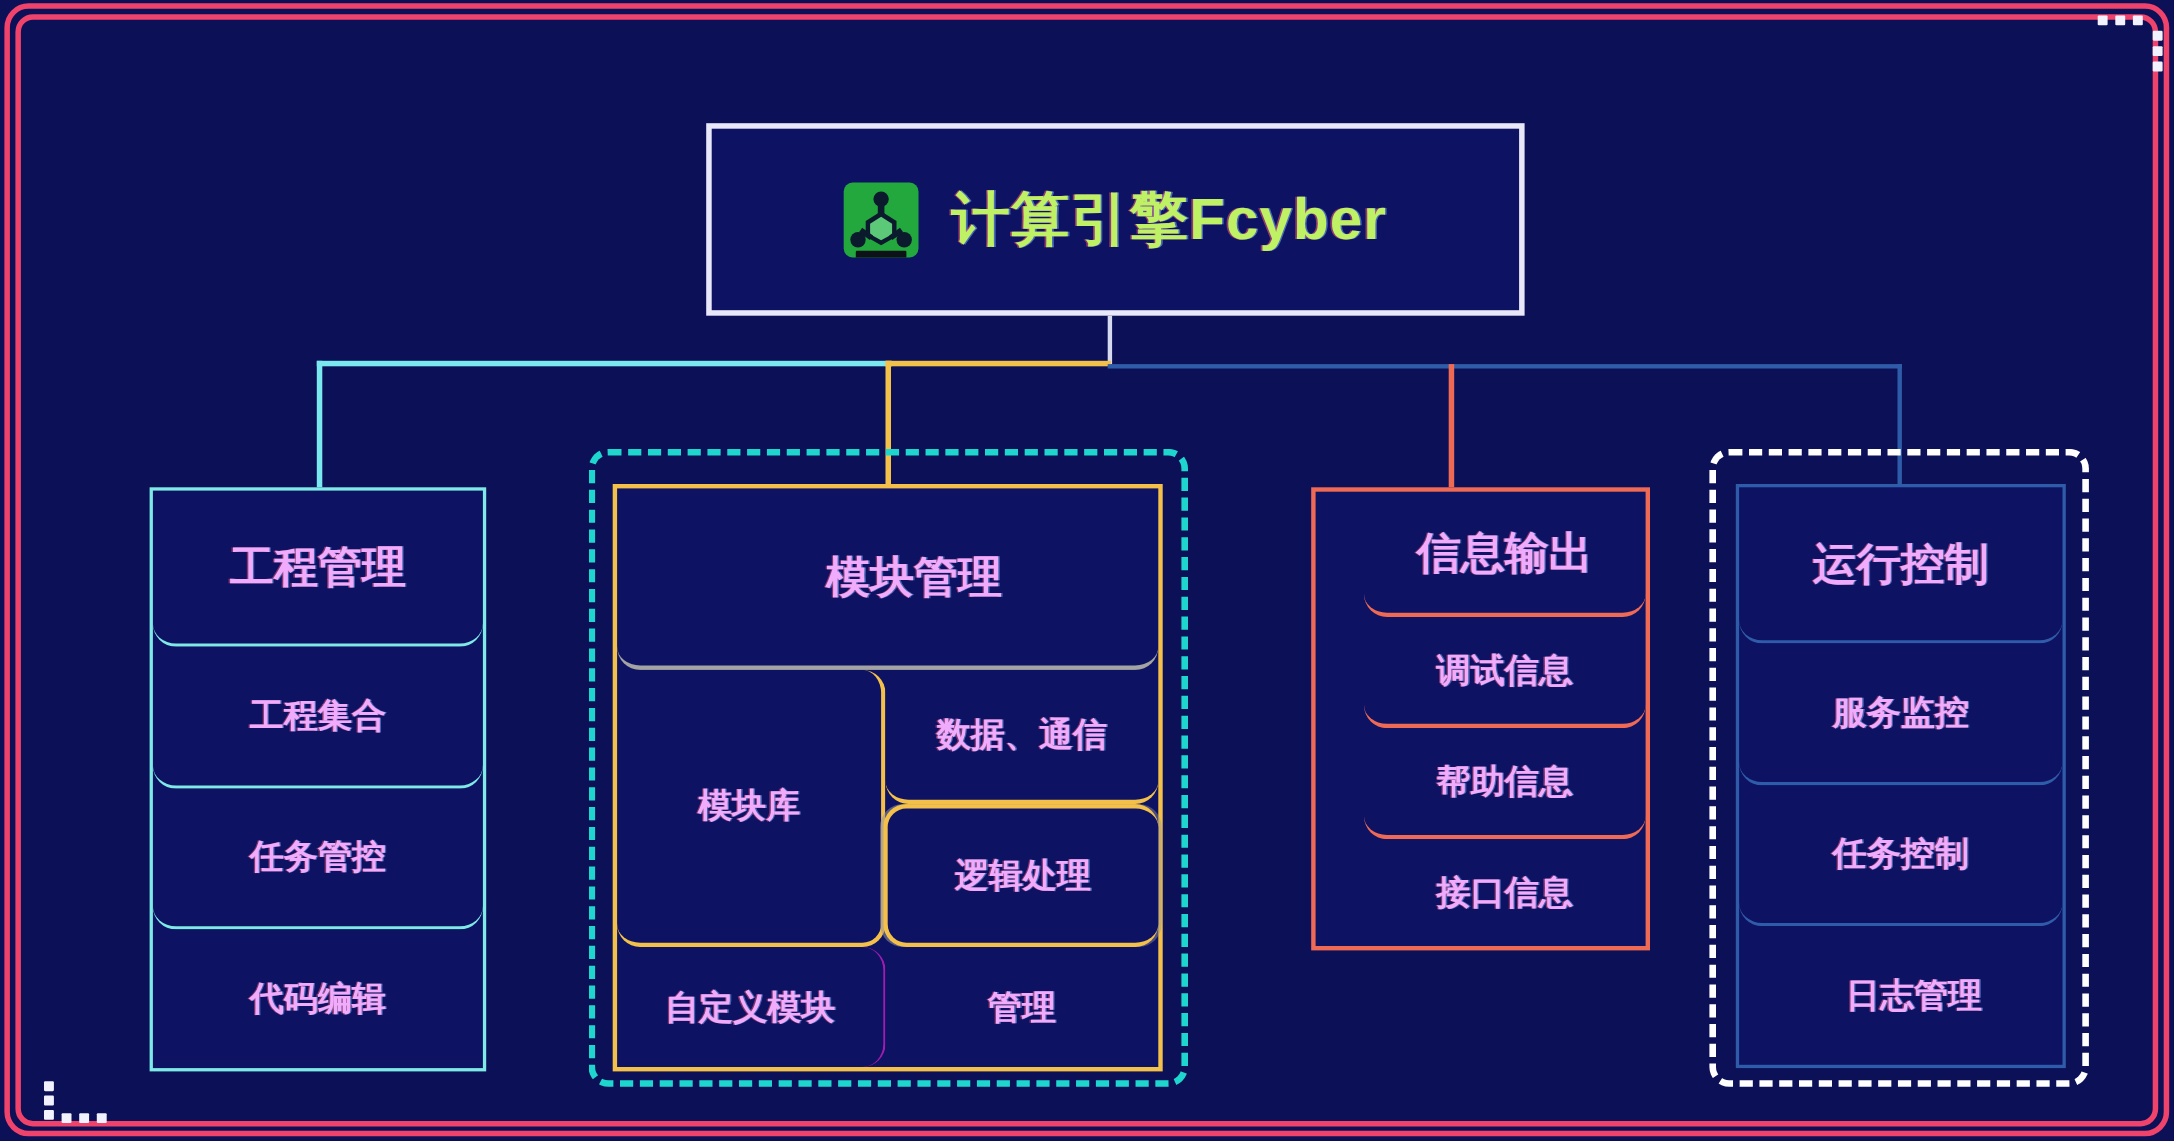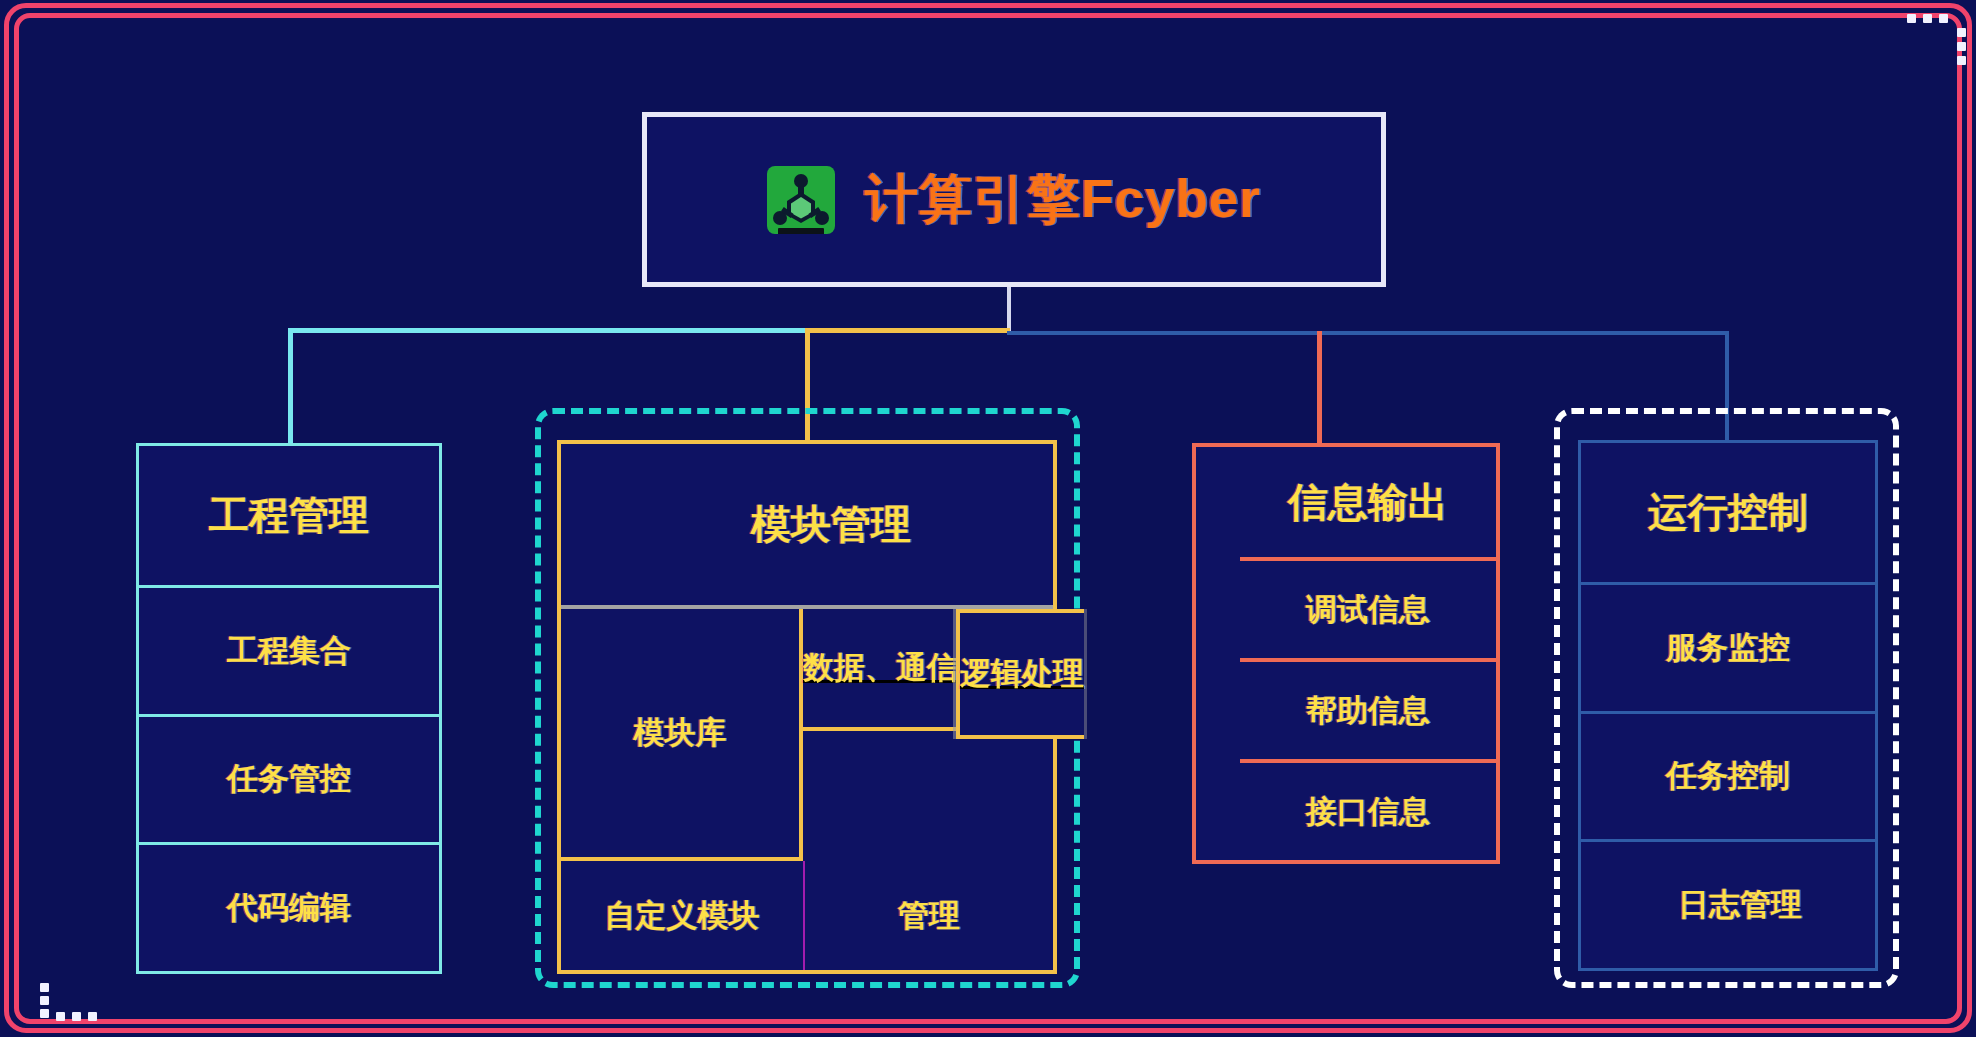--- a/index.html
+++ b/index.html
@@ -60,21 +60,21 @@
     width: 68px; height: 68px;
     background: #22a83c;
     border-radius: 8px;
     position: relative;
     flex: 0 0 auto;
   }
   .title-icon svg { display: block; width: 68px; height: 68px; }
   .title-text {
     font-size: 53px;
     font-weight: bold;
-    color: #f97316;
+    color: #bef264;
     letter-spacing: 1px;
     text-shadow: -1.5px 0 rgba(255,90,120,0.55), 1.5px 0 rgba(120,180,255,0.55);
     white-space: nowrap;
   }
 
   
   .stub-v {
     position: absolute;
     left: 1007px; top: 287px;
     width: 4px; height: 44px;
@@ -121,23 +121,24 @@
   .panel {
     position: absolute;
     display: flex;
     flex-direction: column;
     background: #0e1263;
   }
   .panel .cell {
     display: flex;
     align-items: center;
     justify-content: center;
-    color: #fde047;
+    color: #f0abfc;
     text-shadow: -1.2px 0 rgba(255,90,120,0.5), 1.2px 0 rgba(120,180,255,0.5);
     white-space: nowrap;
+    border-radius: 21px;
   }
   .cell.head { font-size: 40px; font-weight: bold; }
   .cell.sub  { font-size: 31px; font-weight: bold; }
 
   
   #col1 { left: 136px; top: 443px; width: 306px; height: 531px; border: 3px solid #7fe9e6; }
   #col1 .cell { border-bottom: 3px solid #7fe9e6; }
   #col1 .cell:last-child { border-bottom: none; }
 
   
@@ -149,21 +150,21 @@
     height: 165px;
     border-bottom: 4px solid #a3a3a3;
     padding-left: 48px;
   }
   #col2 .mid { height: 252px; }
   #col2 .mid-left {
     width: 246px;
     border-right: 4px solid #f3c14a;
     border-bottom: 4px solid #f3c14a;
   }
-  #col2 .mid-right { width: 250px; display: flex; flex-direction: row; text-decoration: underline; }
+  #col2 .mid-right { width: 250px; display: flex; flex-direction: column; }
   #col2 .mr-top {
     height: 122px;
     border-bottom: 4px solid #f3c14a;
   }
   #col2 .mr-bot {
     height: 130px;
     border: 4px solid #f3c14a;
     border-right: none;
     margin-left: -2px;
     box-shadow: -3px 0 0 rgba(150,150,160,0.55), 3px 0 0 rgba(150,150,160,0.45);

